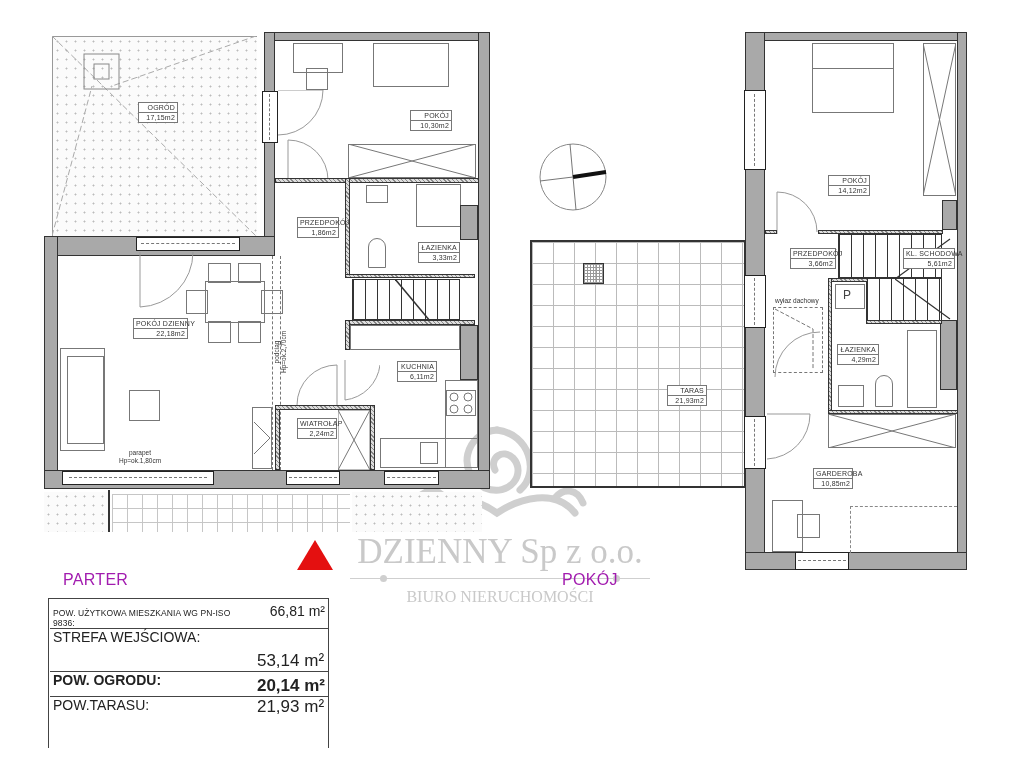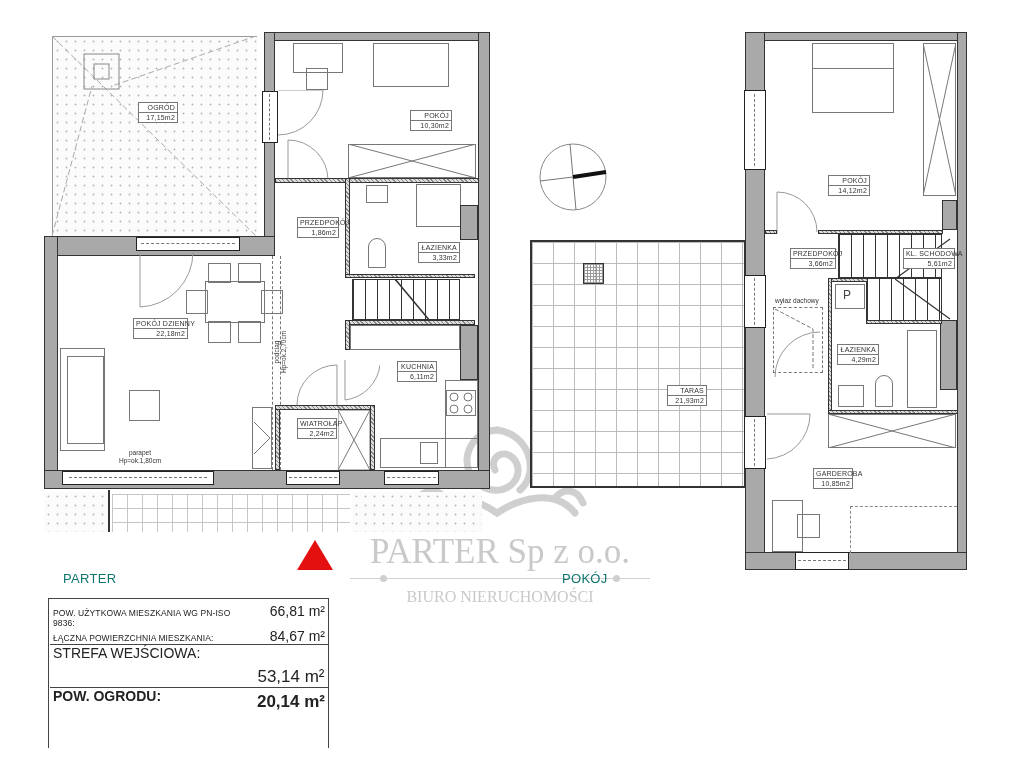--- a/index.html
+++ b/index.html
@@ -15,45 +15,45 @@
     background-size:9px 9px; }
   .window { position:absolute; background:#fff; border:1.5px solid #222; box-sizing:border-box; }
   .window::after { content:""; position:absolute; left:45%; top:4%; bottom:4%; border-left:1px dashed #777; }
   .window.h::after { left:4%; right:4%; top:45%; bottom:auto; border-left:none; border-top:1px dashed #777; }
   .furn { position:absolute; border:1px solid #777; box-sizing:border-box; background:transparent; }
   .tile-terrace { position:absolute; background-color:#fff;
     background-image:linear-gradient(#bbb 1px,transparent 1px),linear-gradient(90deg,#bbb 1px,transparent 1px);
     background-size:21px 21px; border:2px solid #333; box-sizing:border-box; }
   .stairs { position:absolute; border:1px solid #333; box-sizing:border-box;
     background-image:repeating-linear-gradient(90deg,#333 0 1px,transparent 1px 12px); background-color:#fff; }
-  .title-lbl { position:absolute; font-size:13px; color:#0f766e; letter-spacing:0.3px; }
+  .title-lbl { position:absolute; font-size:16px; color:#a21caf; letter-spacing:0.3px; }
   table.stats { position:absolute; left:50px; top:599px; width:278px; border-collapse:collapse; font-family:"Liberation Sans", sans-serif; }
   table.stats td { padding:0 3px; vertical-align:top; color:#222; }
   .stats .small-lbl { font-size:8.5px; letter-spacing:0.1px; }
   .stats .small-val { font-size:14px; text-align:right; white-space:nowrap; }
   .stats .big-lbl { font-size:14px; }
-  .stats .big-val { font-size:17px; text-align:center; white-space:nowrap; }
+  .stats .big-val { font-size:17px; text-align:left; white-space:nowrap; }
   .watermark { position:absolute; font-family:"Liberation Serif", serif; color:#c9c9c9; text-align:center; }
   .arrow-up { position:absolute; width:0; height:0; border-left:18px solid transparent; border-right:18px solid transparent; border-bottom:30px solid #e41010; }
 </style>
 </head>
 <body>
 
 <div class="abs" style="left:405px;top:418px;width:185px;height:110px;">
   <svg width="185" height="110" viewBox="0 0 185 110">
     <g fill="none" stroke="#cfcfcf" stroke-width="7" stroke-linecap="round">
       <path d="M92 12 C60 14 50 55 80 70 C105 80 122 55 108 40 C98 30 84 40 90 52"></path>
       <path d="M92 12 C125 16 135 55 115 72"></path>
       <path d="M20 95 C40 70 70 80 92 95 C115 80 150 70 170 95"></path>
       <path d="M10 85 C18 70 32 70 40 80"></path>
       <path d="M150 80 C158 70 172 70 178 85"></path>
     </g>
   </svg>
 </div>
-<div class="watermark" style="left:350px;top:533px;width:300px;font-size:35px;line-height:38px;">PARTER Sp z o.o.</div>
+<div class="watermark" style="left:350px;top:533px;width:300px;font-size:35px;line-height:38px;">DZIENNY Sp z o.o.</div>
 <div class="abs" style="left:350px;top:578px;width:300px;height:1px;background:#cfcfcf;"></div>
 <div class="abs" style="left:380px;top:575px;width:7px;height:7px;border-radius:50%;background:#cfcfcf;"></div>
 <div class="abs" style="left:613px;top:575px;width:7px;height:7px;border-radius:50%;background:#cfcfcf;"></div>
 <div class="watermark" style="left:350px;top:585px;width:300px;font-size:16px;line-height:24px;">BIURO NIERUCHOMOŚCI</div>
 
 <div class="abs" style="left:0;top:0;width:500px;height:590px;">
 
   <div class="garden" style="left:52px;top:36px;width:204px;height:200px;border-top:1px solid #999;border-left:1px solid #999;"></div>
   <svg class="abs" style="left:52px;top:36px;" width="204" height="200">
     <line x1="0" y1="0" x2="204" y2="200" stroke="#aaa" stroke-dasharray="6,3" stroke-width="1"></line>
@@ -312,26 +312,26 @@
 
 <div class="abs" style="left:48px;top:598px;width:1px;height:150px;background:#444;"></div>
 <div class="abs" style="left:328px;top:598px;width:1px;height:150px;background:#444;"></div>
 <div class="abs" style="left:48px;top:598px;width:281px;height:1px;background:#444;"></div>
 <table class="stats">
   <tbody>
       <tr>
     <td class="small-lbl" style="padding-top:9px;margin-left:16px;">POW. UŻYTKOWA MIESZKANIA WG PN-ISO 9836:</td>
     <td class="small-val" style="padding-top:4px;">66,81 m²</td>
   </tr>
-  <tr>
-    <td class="small-lbl" style="padding-top:5px;">ŁĄCZNA POWIERZCHNIA MIESZKANIA:</td>
-    <td class="small-val">84,67 m²</td>
-  </tr>
   <tr style="border-top:1px solid #444;">
     <td class="big-lbl" style="height:42px;">STREFA WEJŚCIOWA:</td>
     <td class="big-val" style="vertical-align:bottom;">53,14 m²</td>
   </tr>
   <tr style="border-top:1px solid #444;font-weight:bold;">
     <td class="big-lbl">POW. OGRODU:</td>
     <td class="big-val" style="padding-top:4px;">20,14 m²</td>
   </tr>
+  <tr style="border-top:1px solid #444;">
+    <td class="big-lbl">POW.TARASU:</td>
+    <td class="big-val">21,93 m²</td>
+  </tr>
 </tbody>
   </table>
 
 </body></html>

